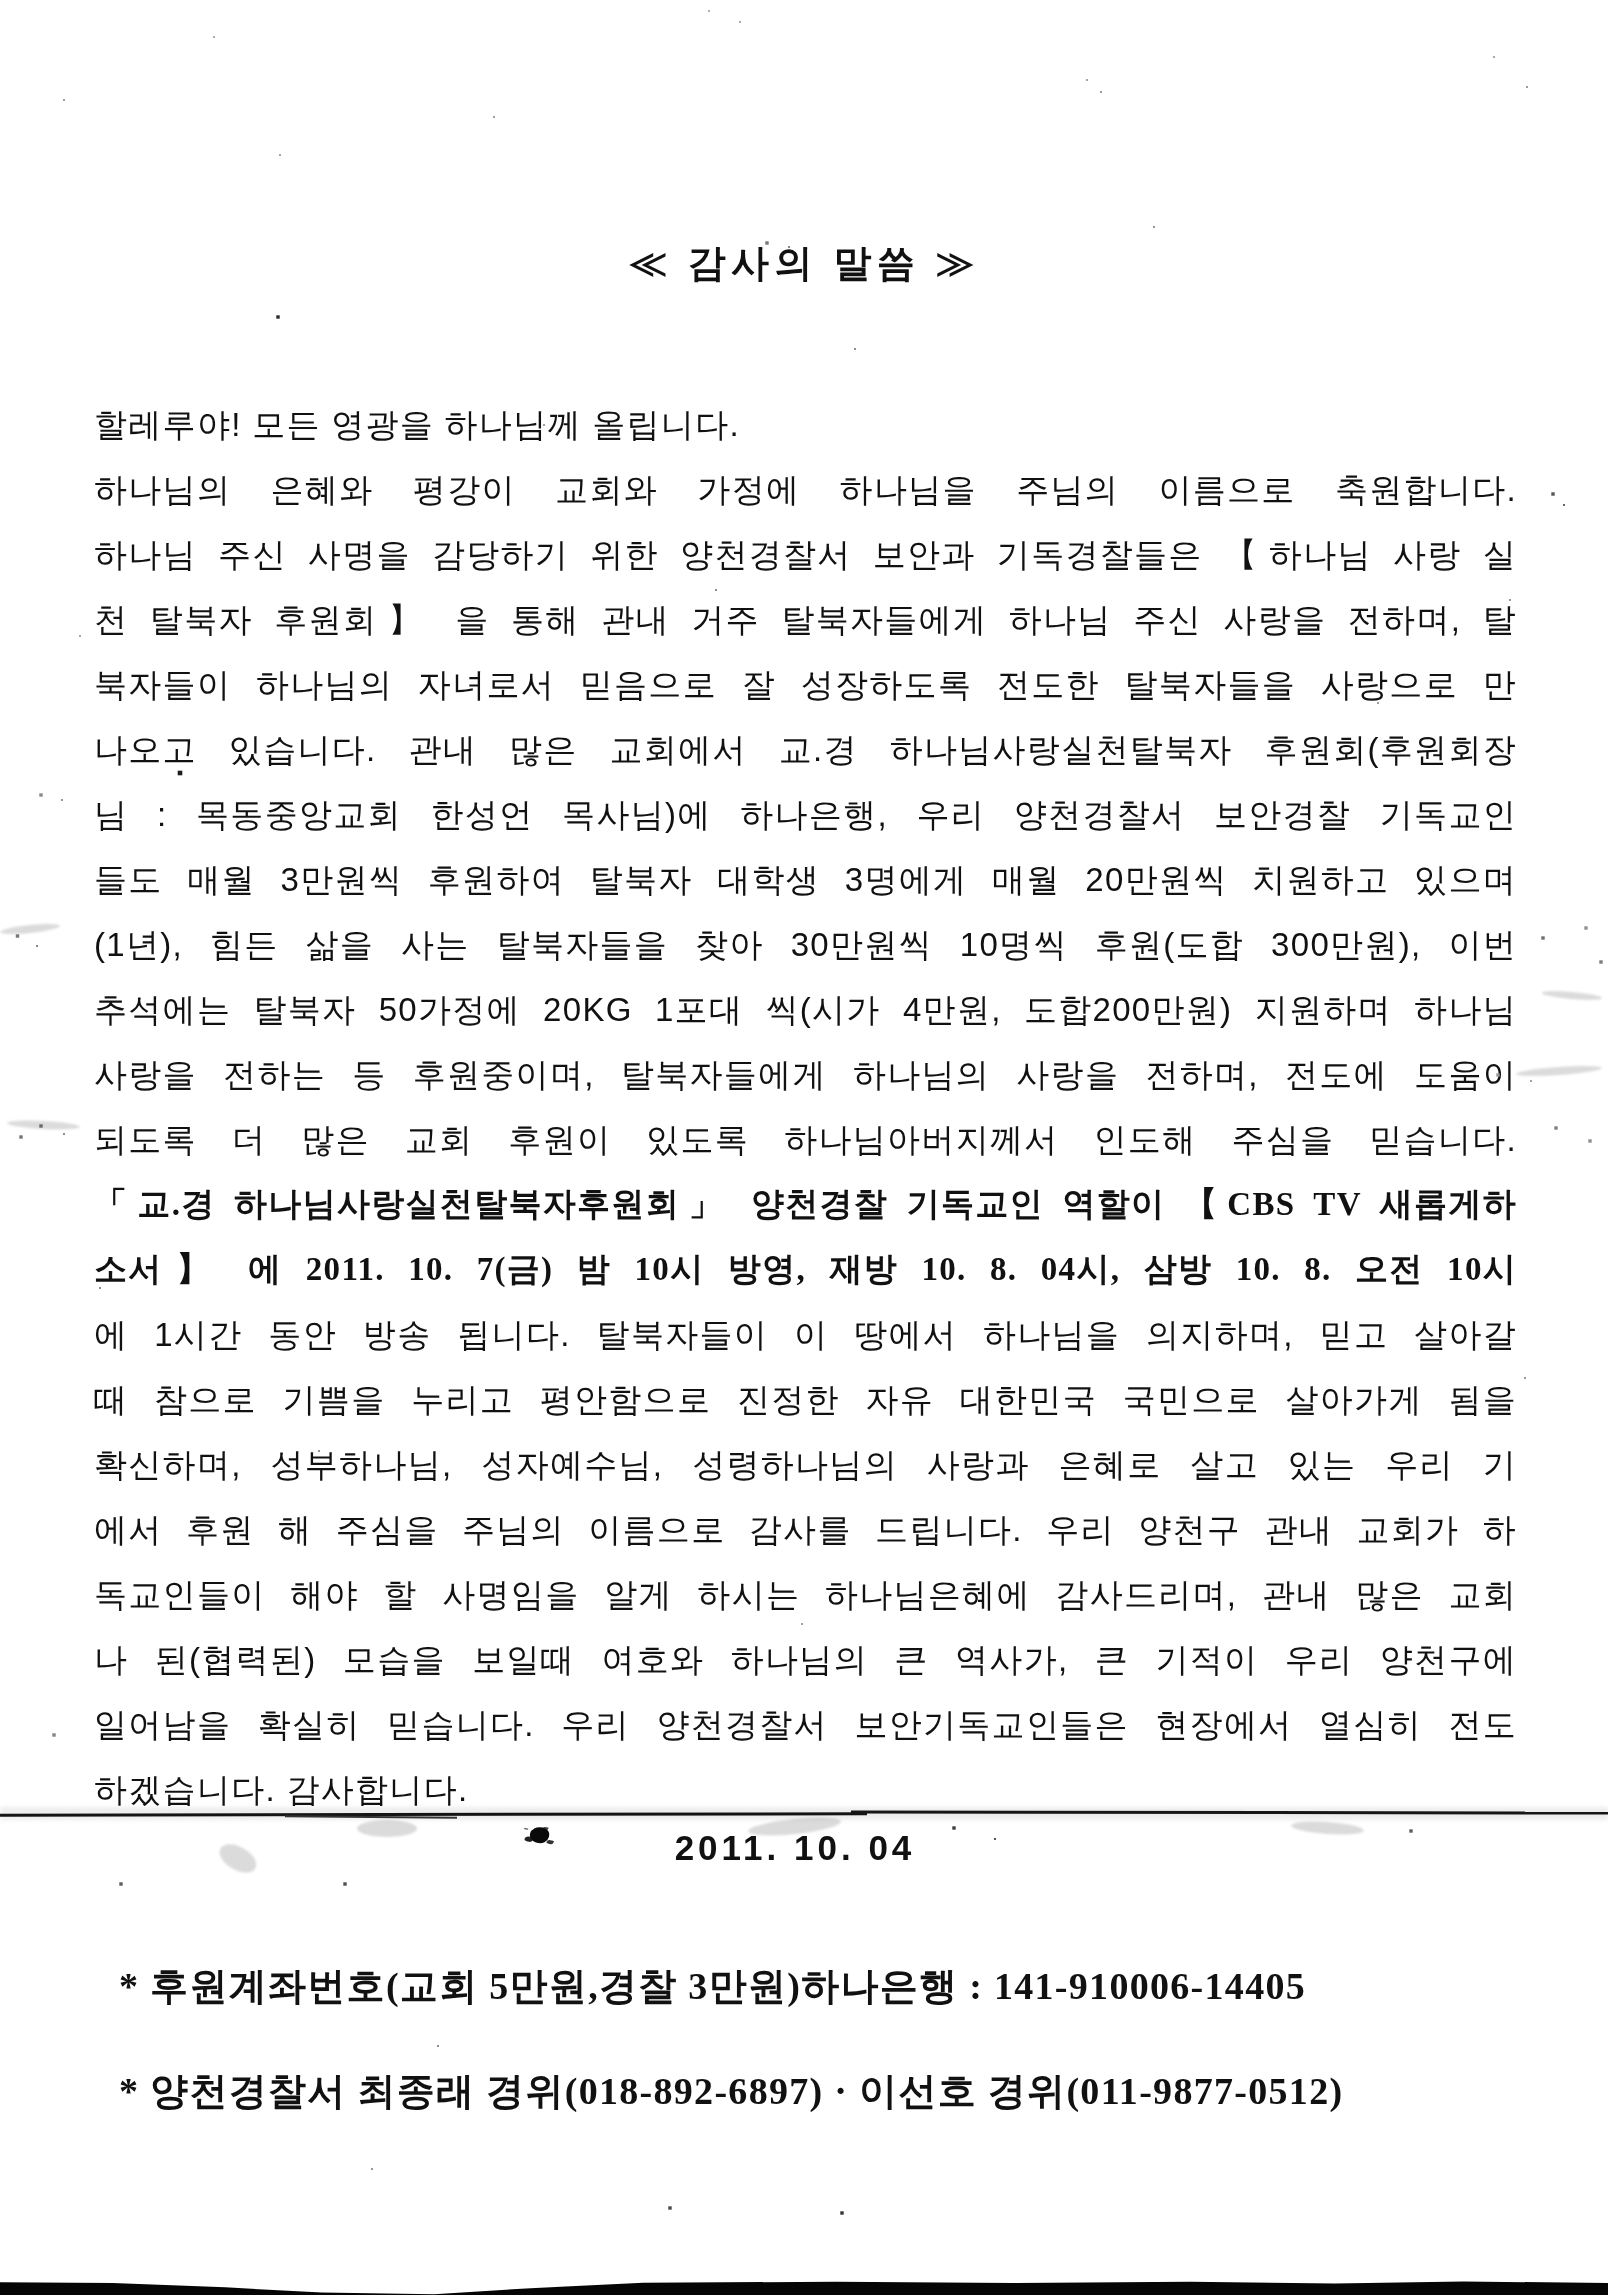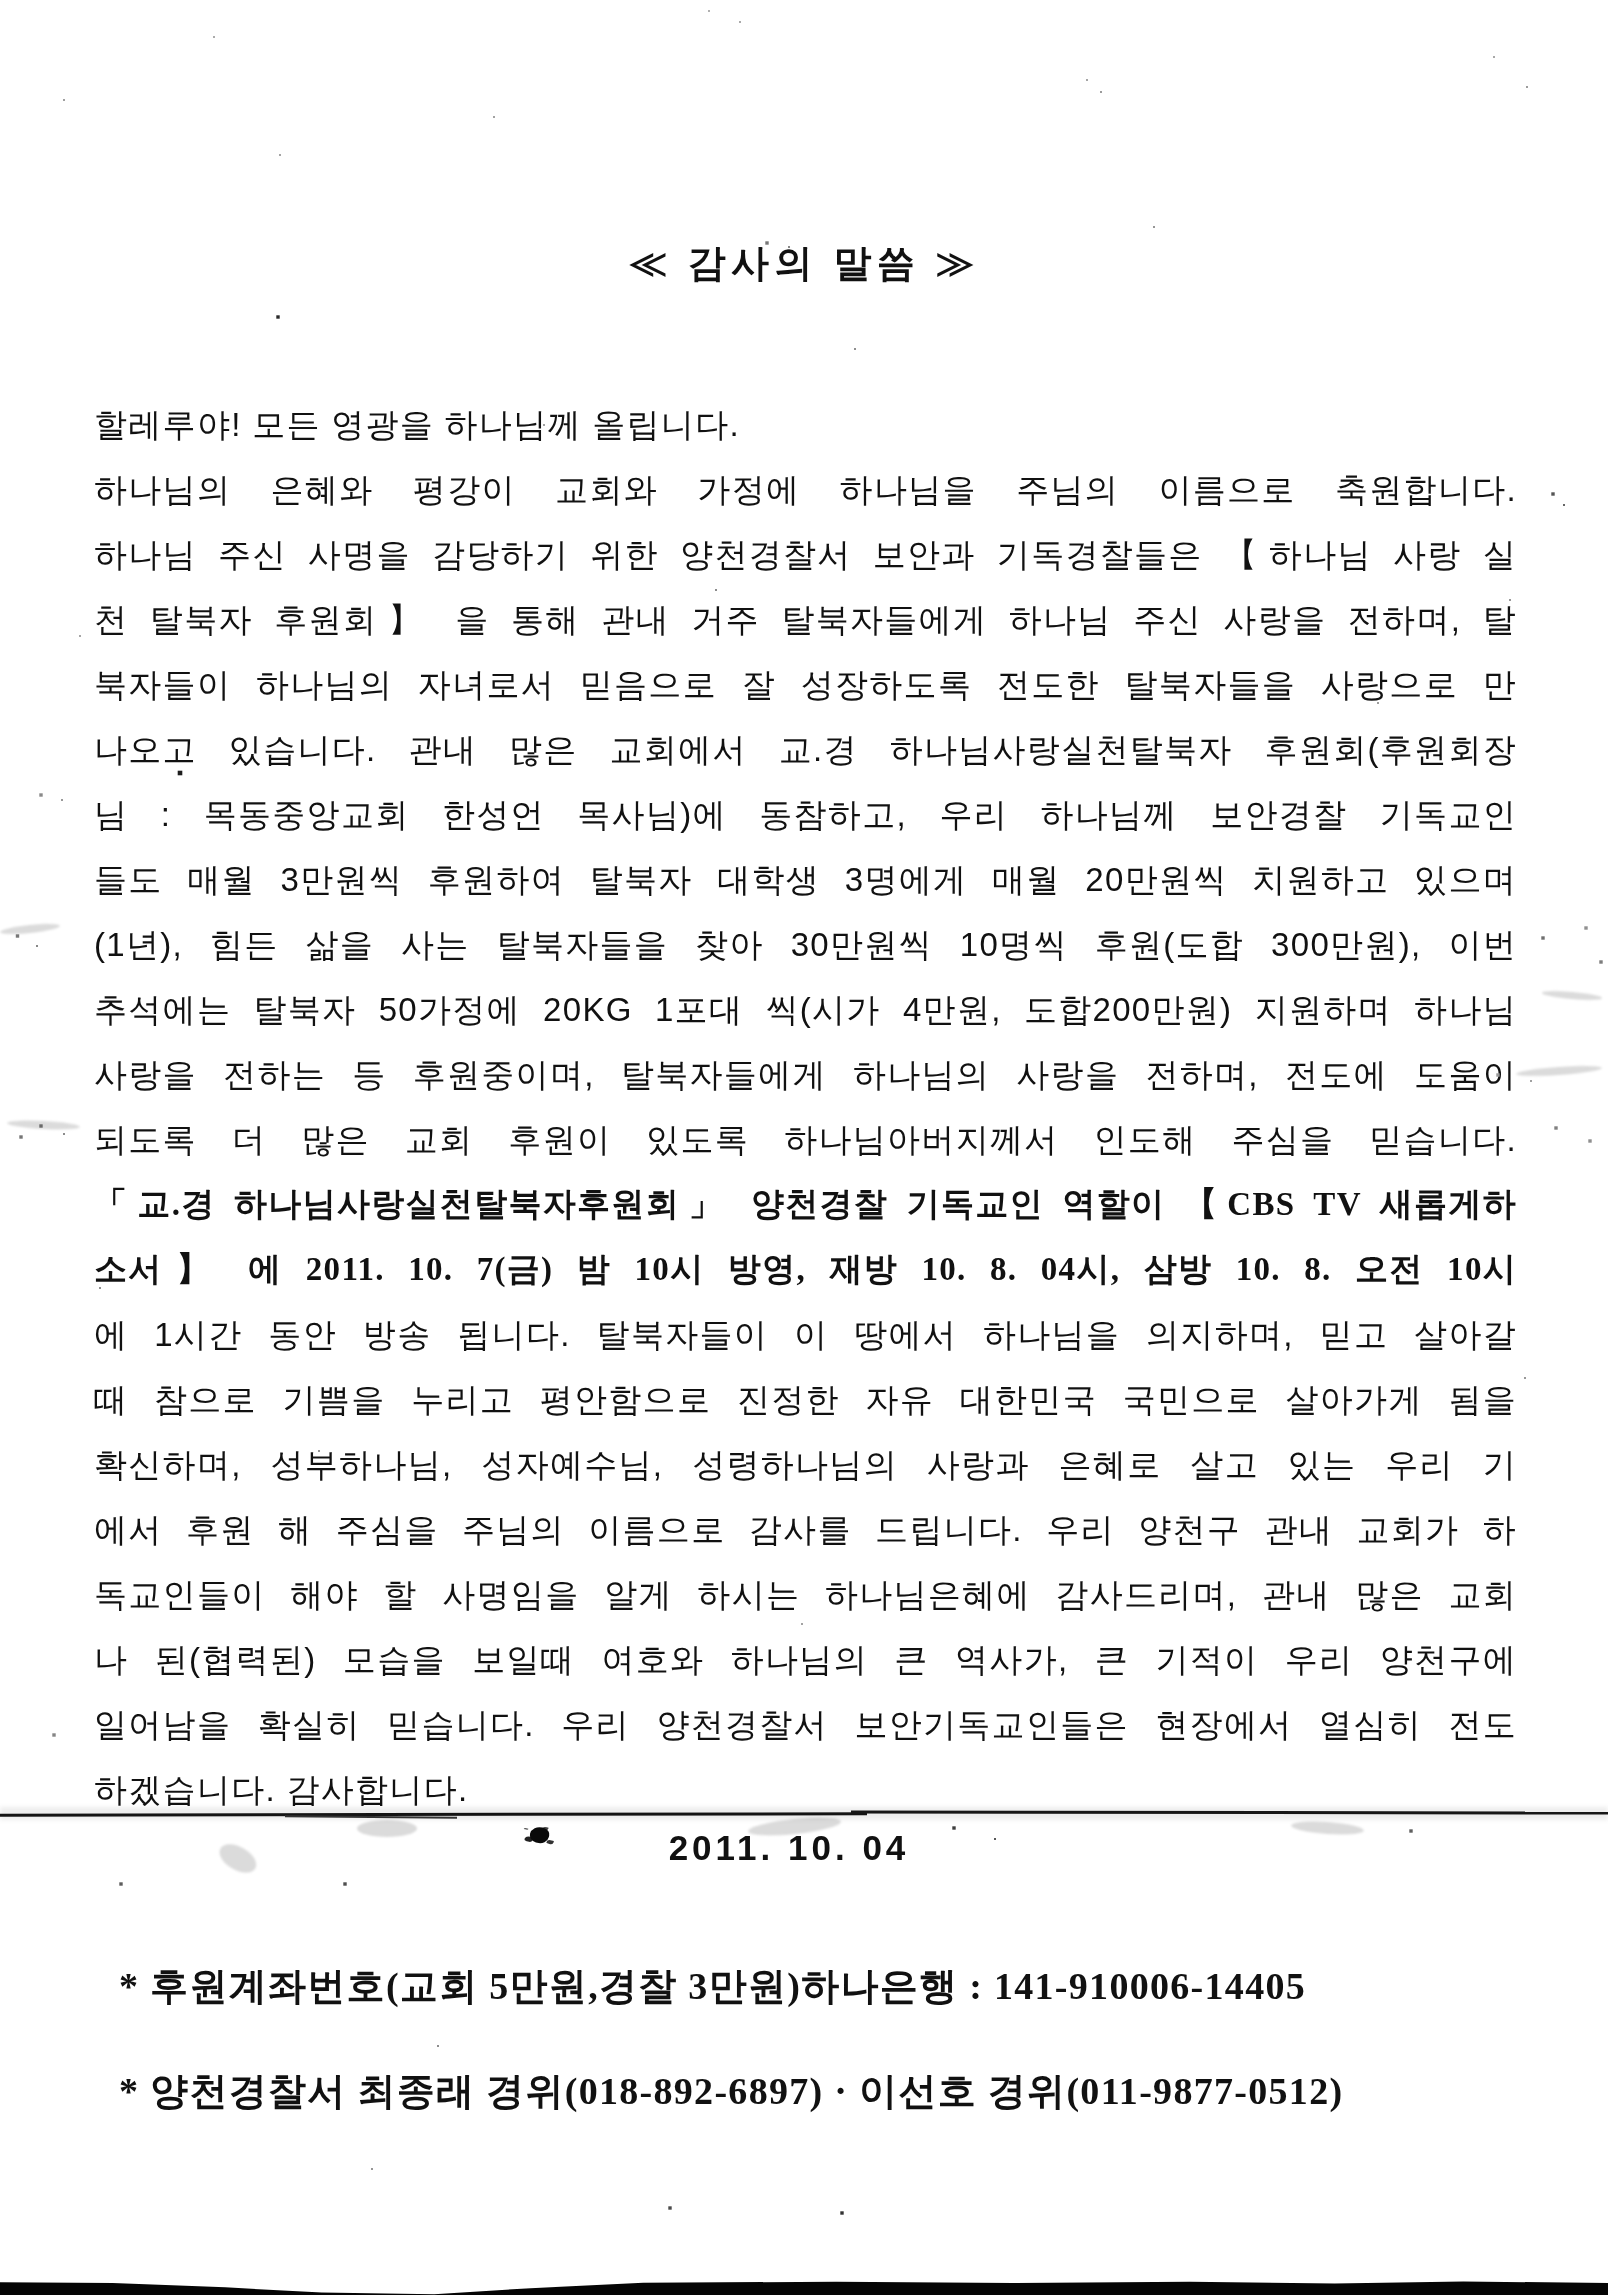--- a/index.html
+++ b/index.html
@@ -40,21 +40,21 @@
     font-family:"Liberation Serif", serif;
     font-weight:bold;
   }
   .crease-wrap{position:absolute;left:0;top:1804px;width:1608px;height:22.5px;}
   .crease-smudge{position:absolute;left:0;top:2.6px;width:100%;height:13.2px;background:rgba(0,0,0,0.07);filter:blur(2px);}
   .crease-seg1{position:absolute;left:0;top:9.3px;width:867px;height:2.6px;background:#141414;transform:rotate(-0.10deg);}
   .crease-seg2{position:absolute;left:851px;top:6.6px;width:758px;height:2.6px;background:#161616;transform:rotate(0.08deg);}
   .crease-seg3{position:absolute;left:285px;top:12px;width:172px;height:2px;background:#333;transform:rotate(0.5deg);}
   .date-line{
     position:absolute;
-    left:10px;top:1828px;width:1558px;
+    left:16px;top:1828px;width:1558px;
     text-align:center;
     font-size:35px;
     font-weight:bold;
     letter-spacing:4px;
   }
   .footer-line{
     position:absolute;
     left:119px;
     font-family:"Liberation Serif", serif;
     font-size:38px;
@@ -113,21 +113,21 @@
 
   <div class="title">≪ 감사의 말씀 ≫</div>
 
   <div class="body-block">
     <div class="line">할레루야! 모든 영광을 하나님께 올립니다.</div>
     <div class="line justify">하나님의 은혜와 평강이 교회와 가정에 하나님을 주님의 이름으로 축원합니다.</div>
     <div class="line justify">하나님 주신 사명을 감당하기 위한 양천경찰서 보안과 기독경찰들은 【하나님 사랑 실</div>
     <div class="line justify">천 탈북자 후원회】 을 통해 관내 거주 탈북자들에게 하나님 주신 사랑을 전하며, 탈</div>
     <div class="line justify">북자들이 하나님의 자녀로서 믿음으로 잘 성장하도록 전도한 탈북자들을 사랑으로 만</div>
     <div class="line justify">나오고 있습니다. 관내 많은 교회에서 교.경 하나님사랑실천탈북자 후원회(후원회장</div>
-    <div class="line justify">님 : 목동중앙교회 한성언 목사님)에 동참하고, 우리 하나님께 보안경찰 기독교인</div>
+    <div class="line justify">님 : 목동중앙교회 한성언 목사님)에 하나은행, 우리 양천경찰서 보안경찰 기독교인</div>
     <div class="line justify">들도 매월 3만원씩 후원하여 탈북자 대학생 3명에게 매월 20만원씩 치원하고 있으며</div>
     <div class="line justify">(1년), 힘든 삶을 사는 탈북자들을 찾아 30만원씩 10명씩 후원(도합 300만원), 이번</div>
     <div class="line justify">추석에는 탈북자 50가정에 20KG 1포대 씩(시가 4만원, 도합200만원) 지원하며 하나님</div>
     <div class="line justify">사랑을 전하는 등 후원중이며, 탈북자들에게 하나님의 사랑을 전하며, 전도에 도움이</div>
     <div class="line justify">되도록 더 많은 교회 후원이 있도록 하나님아버지께서 인도해 주심을 믿습니다.</div>
     <div class="line justify brush">「교.경 하나님사랑실천탈북자후원회」 양천경찰 기독교인 역할이 【CBS TV 새롭게하</div>
     <div class="line justify brush">소서】 에 2011. 10. 7(금) 밤 10시 방영, 재방 10. 8. 04시, 삼방 10. 8. 오전 10시</div>
     <div class="line justify">에 1시간 동안 방송 됩니다. 탈북자들이 이 땅에서 하나님을 의지하며, 믿고 살아갈</div>
     <div class="line justify">때 참으로 기쁨을 누리고 평안함으로 진정한 자유 대한민국 국민으로 살아가게 됨을</div>
     <div class="line justify">확신하며, 성부하나님, 성자예수님, 성령하나님의 사랑과 은혜로 살고 있는 우리 기</div>

